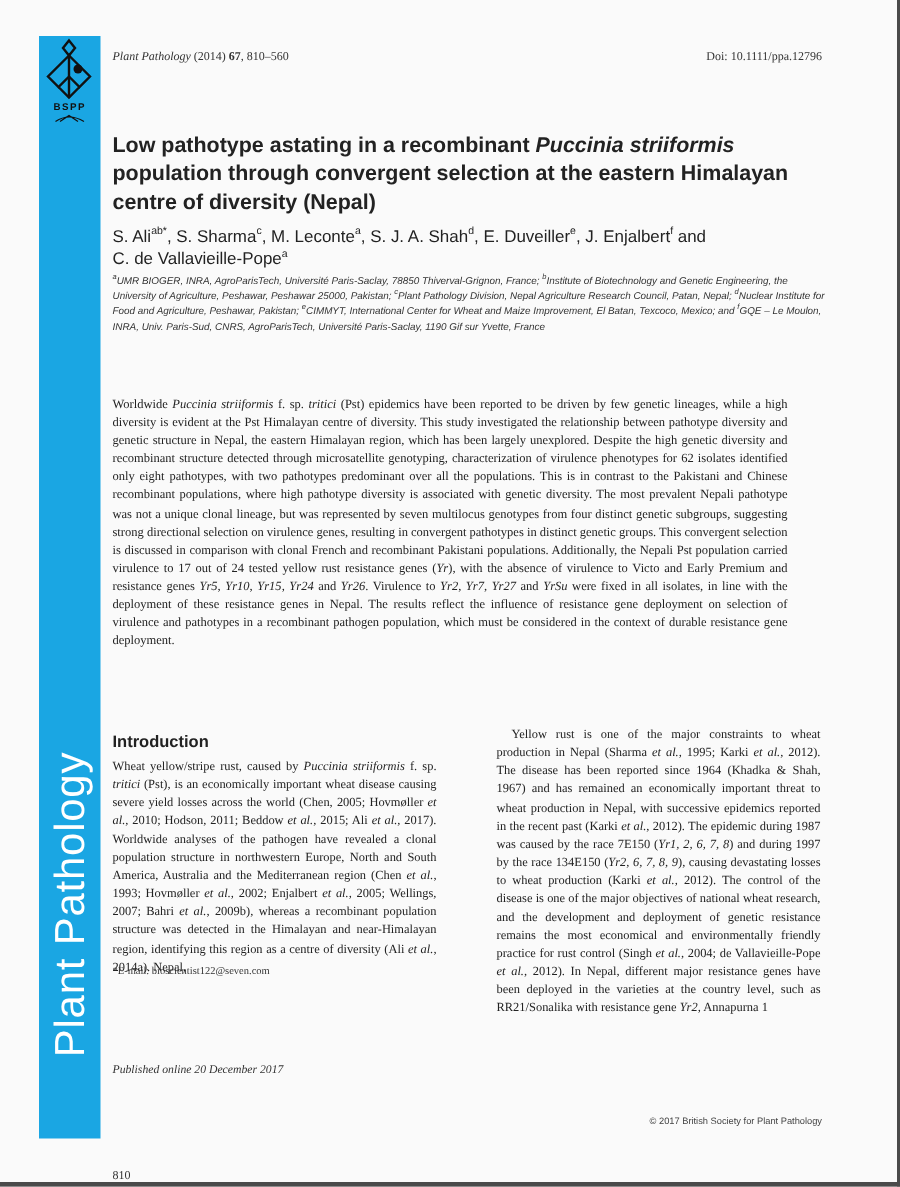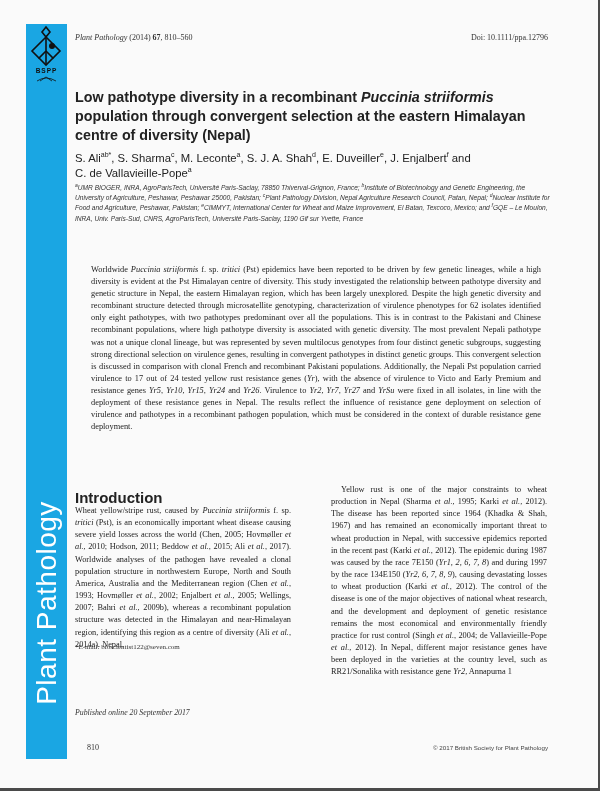--- a/index.html
+++ b/index.html
@@ -64,54 +64,53 @@
   .affil {
     position: absolute; left: 75px; top: 183px; width: 475px;
     font-family: "Liberation Sans", sans-serif;
     font-style: italic; font-size: 6.6px; line-height: 10.2px; color: #333;
   }
   .affil sup { font-size: 5px; line-height: 0; }
   .abstract {
     position: absolute; left: 75px; top: 264px; width: 450px;
     font-size: 8.35px; line-height: 12.1px; color: #222;
     text-align: justify;
-    margin-left: 16px;
   }
   .abstract i { font-style: italic; }
   .keywords {
     position: absolute; left: 75px; top: 467px; width: 450px;
     font-size: 8.3px; color: #222;
   }
   .keywords i { font-style: italic; }
   .intro-heading {
     position: absolute; left: 75px; top: 489px;
     font-family: "Liberation Sans", sans-serif;
-    font-weight: bold; font-size: 15px; color: #222;
+    font-weight: bold; font-size: 11px; color: #222;
   }
   .col {
     position: absolute; width: 216px;
     font-size: 8.3px; line-height: 12.15px; color: #222;
     text-align: justify; hyphens: manual;
   }
   .col i { font-style: italic; }
   .col p { margin: 0; }
   .col-left { left: 75px; top: 505px; }
   .col-right { left: 331px; top: 484px; }
   .col-right p.indent { text-indent: 10px; }
   .email {
     position: absolute; left: 75px; top: 643px;
     font-size: 7px; color: #333;
   }
   .published {
     position: absolute; left: 75px; top: 708px;
     font-size: 7.8px; font-style: italic; color: #333;
   }
   .page-number {
-    position: absolute; left: 75px; top: 743px;
-    font-size: 8px; color: #333; margin-left: 12px;
+    position: absolute; left: 75px; top: 779px;
+    font-size: 8px; color: #333;
   }
   .copyright {
     position: absolute; right: 50px; top: 744px;
     font-family: "Liberation Sans", sans-serif;
     font-size: 6.2px; color: #444;
   }
 </style>
 </head>
 <body>
 
@@ -136,42 +135,42 @@
       <span>Plant Pathology</span>
     </div>
   </div>
 
   <div class="journal-line">
     <i>Plant Pathology</i><span> (2014) </span><b>67</b><span>, 810–560</span>
   </div>
   <div class="doi">Doi: 10.1111/ppa.12796</div>
 
   <div class="title">
-    <span>Low pathotype diversity in a recombinant </span><i>Puccinia striiformis</i><span> population through convergent selection at the eastern Himalayan centre of diversity (Nepal)</span>
+    <span>Low pathotype astating in a recombinant </span><i>Puccinia striiformis</i><span> population through convergent selection at the eastern Himalayan centre of diversity (Nepal)</span>
   </div>
 
   <div class="authors">
     <span><span>S. Ali</span><sup>ab*</sup><span>, </span></span><span><span>S. Sharma</span><sup>c</sup><span>, </span></span><span><span>M. Leconte</span><sup>a</sup><span>, </span></span><span><span>S. J. A. Shah</span><sup>d</sup><span>, </span></span><span><span>E. Duveiller</span><sup>e</sup><span>, </span></span><span><span>J. Enjalbert</span><sup>f</sup><span> and </span></span><br><span><span>C. de Vallavieille-Pope</span><sup>a</sup></span>
   </div>
 
   <div class="affil">
     <sup>a</sup><span>UMR BIOGER, INRA, AgroParisTech, Université Paris-Saclay, 78850 Thiverval-Grignon, France; </span><sup>b</sup><span>Institute of Biotechnology and Genetic Engineering, the University of Agriculture, Peshawar, Peshawar 25000, Pakistan; </span><sup>c</sup><span>Plant Pathology Division, Nepal Agriculture Research Council, Patan, Nepal; </span><sup>d</sup><span>Nuclear Institute for Food and Agriculture, Peshawar, Pakistan; </span><sup>e</sup><span>CIMMYT, International Center for Wheat and Maize Improvement, El Batan, Texcoco, Mexico; and </span><sup>f</sup><span>GQE – Le Moulon, INRA, Univ. Paris-Sud, CNRS, AgroParisTech, Université Paris-Saclay, 1190 Gif sur Yvette, France</span>
   </div>
 
   <div class="abstract"><span>Worldwide </span><i>Puccinia striiformis</i><span> f. sp. </span><i>tritici</i><span> (Pst) epidemics have been reported to be driven by few genetic lineages, while a high diversity is evident at the Pst Himalayan centre of diversity. This study investigated the relationship between pathotype diversity and genetic structure in Nepal, the eastern Himalayan region, which has been largely unexplored. Despite the high genetic diversity and recombinant structure detected through microsatellite genotyping, characterization of virulence phenotypes for 62 isolates identified only eight pathotypes, with two pathotypes predominant over all the populations. This is in contrast to the Pakistani and Chinese recombinant populations, where high pathotype diversity is associated with genetic diversity. The most prevalent Nepali pathotype was not a unique clonal lineage, but was represented by seven multilocus genotypes from four distinct genetic subgroups, suggesting strong directional selection on virulence genes, resulting in convergent pathotypes in distinct genetic groups. This convergent selection is discussed in comparison with clonal French and recombinant Pakistani populations. Additionally, the Nepali Pst population carried virulence to 17 out of 24 tested yellow rust resistance genes (</span><i>Yr</i><span>), with the absence of virulence to Victo and Early Premium and resistance genes </span><i>Yr5</i><span>, </span><i>Yr10</i><span>, </span><i>Yr15</i><span>, </span><i>Yr24</i><span> and </span><i>Yr26</i><span>. Virulence to </span><i>Yr2</i><span>, </span><i>Yr7</i><span>, </span><i>Yr27</i><span> and </span><i>YrSu</i><span> were fixed in all isolates, in line with the deployment of these resistance genes in Nepal. The results reflect the influence of resistance gene deployment on selection of virulence and pathotypes in a recombinant pathogen population, which must be considered in the context of durable resistance gene deployment.</span></div>
 
 
   <div class="intro-heading">Introduction</div>
 
   <div class="col col-left">
     <p><span>Wheat yellow/stripe rust, caused by </span><i>Puccinia striiformis</i><span> f. sp. </span><i>tritici</i><span> (Pst), is an economically important wheat disease causing severe yield losses across the world (Chen, 2005; Hovmøller </span><i>et al.</i><span>, 2010; Hodson, 2011; Beddow </span><i>et al.</i><span>, 2015; Ali </span><i>et al.</i><span>, 2017). Worldwide analy­ses of the pathogen have revealed a clonal population structure in northwestern Europe, North and South America, Australia and the Mediterranean region (Chen </span><i>et al.</i><span>, 1993; Hovmøller </span><i>et al.</i><span>, 2002; Enjalbert </span><i>et al.</i><span>, 2005; Wellings, 2007; Bahri </span><i>et al.</i><span>, 2009b), whereas a recombinant population structure was detected in the Himalayan and near-Himalayan region, identifying this region as a centre of diversity (Ali </span><i>et al.</i><span>, 2014a). Nepal,</span></p>
   </div>
 
   <div class="email">*E-mail: bioscientist122@seven.com</div>
-  <div class="published">Published online 20 September 2017</div>
+  <div class="published">Published online 20 December 2017</div>
 
   <div class="col col-right">
     <p class="indent"><span>Yellow rust is one of the major constraints to wheat production in Nepal (Sharma </span><i>et al.</i><span>, 1995; Karki </span><i>et al.</i><span>, 2012). The disease has been reported since 1964 (Khadka &amp; Shah, 1967) and has remained an economi­cally important threat to wheat production in Nepal, with successive epidemics reported in the recent past (Karki </span><i>et al.</i><span>, 2012). The epidemic during 1987 was caused by the race 7E150 (</span><i>Yr1, 2, 6, 7, 8</i><span>) and during 1997 by the race 134E150 (</span><i>Yr2</i><span>, </span><i>6, 7, 8, 9</i><span>), causing dev­astating losses to wheat production (Karki </span><i>et al.</i><span>, 2012). The control of the disease is one of the major objectives of national wheat research, and the development and deployment of genetic resistance remains the most eco­nomical and environmentally friendly practice for rust control (Singh </span><i>et al.</i><span>, 2004; de Vallavieille-Pope </span><i>et al.</i><span>, 2012). In Nepal, different major resistance genes have been deployed in the varieties at the country level, such as RR21/Sonalika with resistance gene </span><i>Yr2</i><span>, Annapurna 1</span></p>
   </div>
 
   <div class="page-number">810</div>
   <div class="copyright">© 2017 British Society for Plant Pathology</div>
 </div>
 
 </body></html>

